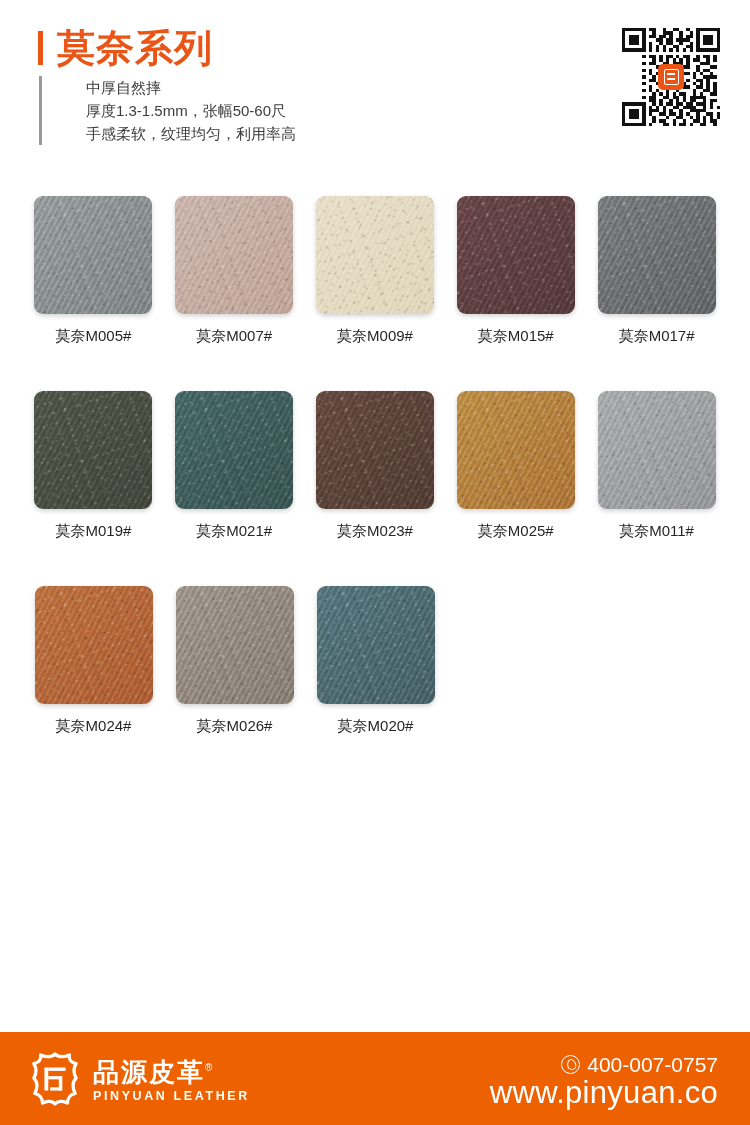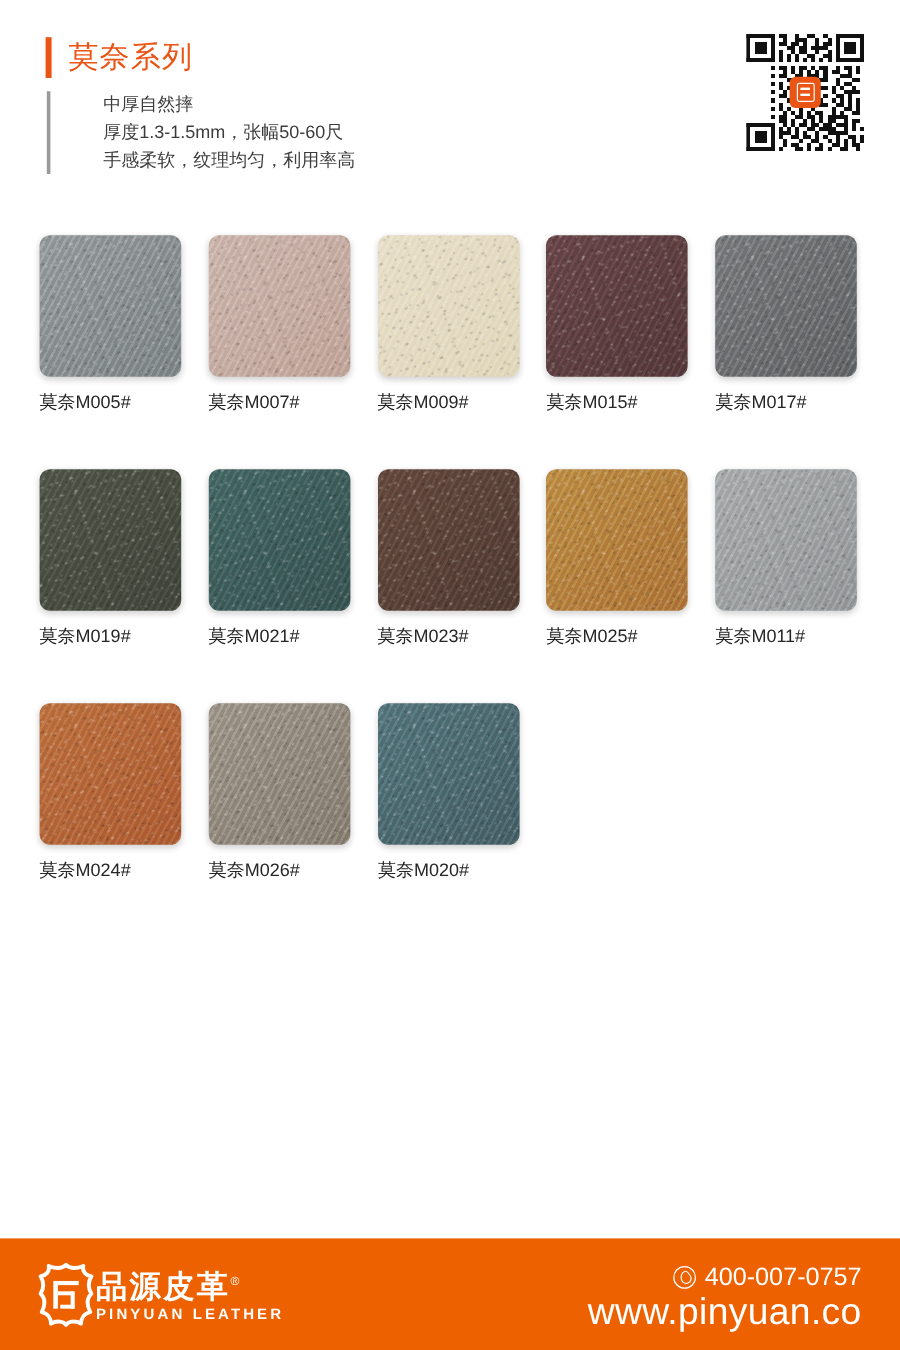--- a/index.html
+++ b/index.html
@@ -35,22 +35,22 @@
     align-items: center;
     height: 44px;
   }
   .title-bar {
     width: 5px;
     height: 34px;
     background: #ea5414;
     margin-right: 14px;
   }
   .series-title {
-    font-size: 25px;
-    font-weight: normal;
+    font-size: 38px;
+    font-weight: bold;
     color: #ea5414;
     letter-spacing: 1px;
     line-height: 34px;
   }
 
   .desc-row {
     display: flex;
     margin-top: 6px;
   }
   .desc-bar {
@@ -121,20 +121,21 @@
     row-gap: 46px;
   }
   .grid-row {
     display: flex;
     column-gap: 20px;
   }
   .swatch-cell {
     width: 121px;
     display: flex;
     flex-direction: column;
+    align-items: center;
   }
   .swatch {
     width: 118px;
     height: 118px;
     border-radius: 9px;
     position: relative;
     overflow: hidden;
     box-shadow: 0 2px 5px rgba(0,0,0,0.18);
   }
   
@@ -183,20 +184,21 @@
     align-items: center;
     justify-content: space-between;
     padding: 0 32px 0 30px;
   }
   .footer-logo {
     display: flex;
     align-items: center;
   }
   .logo-mark { width: 50px; height: 54px; flex: none; }
   .logo-text {
+    margin-left: 13px;
     color: #ffffff;
   }
   .logo-cn {
     font-size: 26px;
     font-weight: bold;
     letter-spacing: 2px;
     line-height: 30px;
     position: relative;
     display: inline-block;
   }

